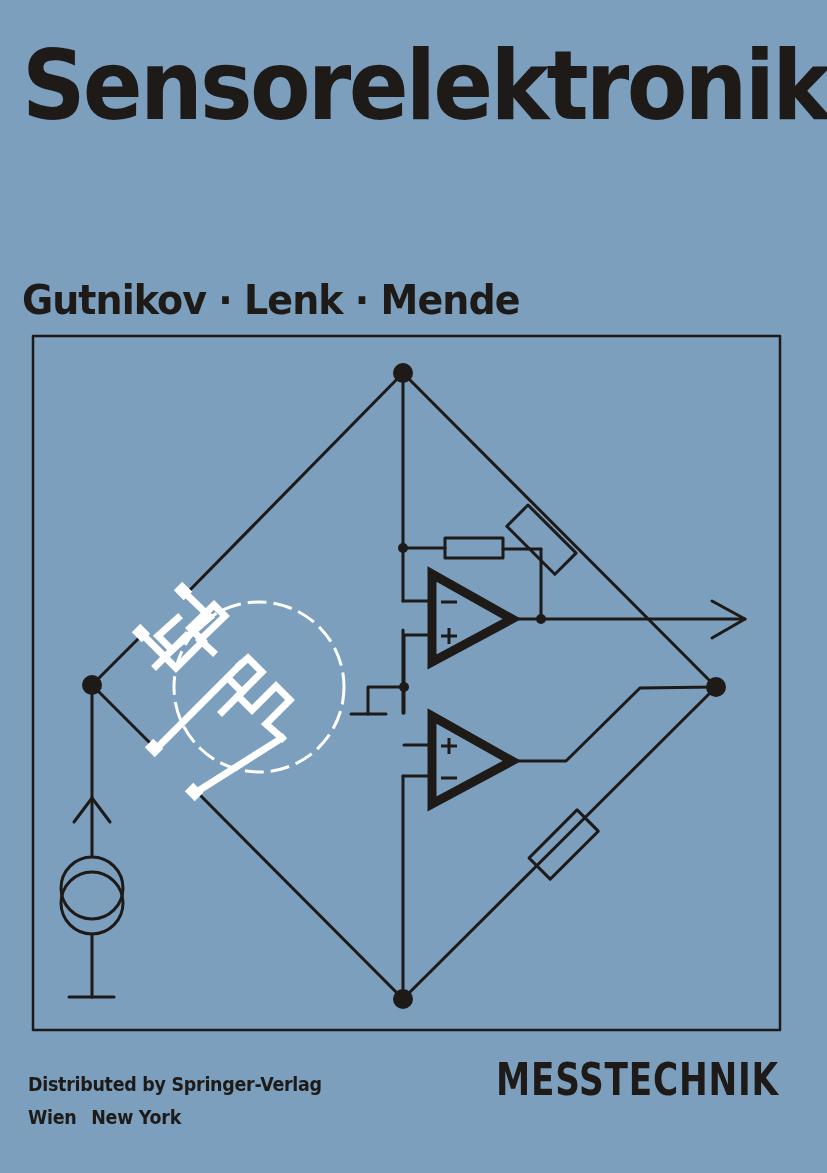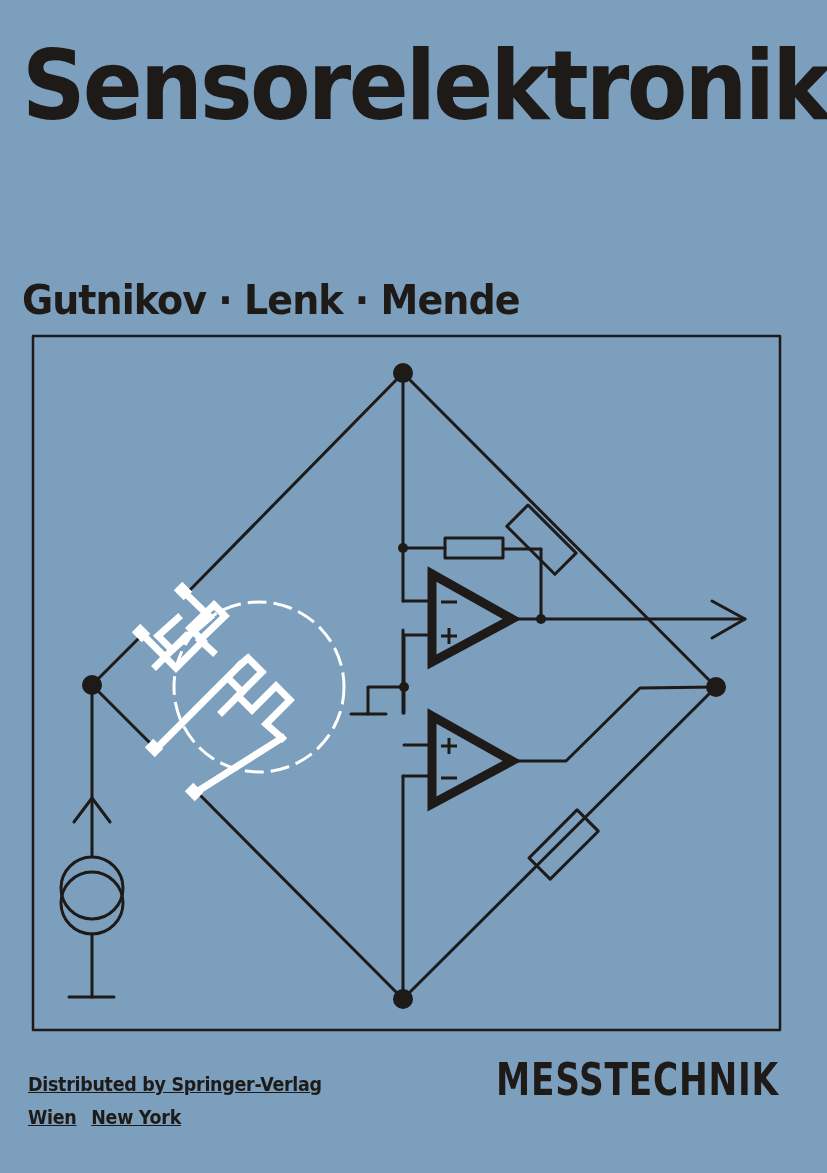--- a/index.html
+++ b/index.html
@@ -21,21 +21,21 @@
       position: absolute; left: 22px; top: 280px;
       font-weight: bold; font-size: 40px; letter-spacing: -1px;
       line-height: 1; white-space: nowrap; transform: scaleX(0.95); transform-origin: left top;
     }
     .diagram {
       position: absolute; left: 0; top: 0;
     }
     .publisher {
       position: absolute; left: 28px; top: 1068px;
       font-weight: bold; font-size: 19px; line-height: 33px;
-      letter-spacing: -0.3px; white-space: nowrap; text-decoration: underline;
+      letter-spacing: -0.3px; white-space: nowrap;
     }
     .publisher div { transform: scaleX(0.92); transform-origin: left top; }
     .city-gap { display: inline-block; width: 16px; }
     .series {
       position: absolute; left: 496px; top: 1058px;
       font-weight: bold; font-size: 44px; line-height: 1;
       letter-spacing: 1px; white-space: nowrap;
       transform: scaleX(0.78); transform-origin: left top;
     }
   </style>

